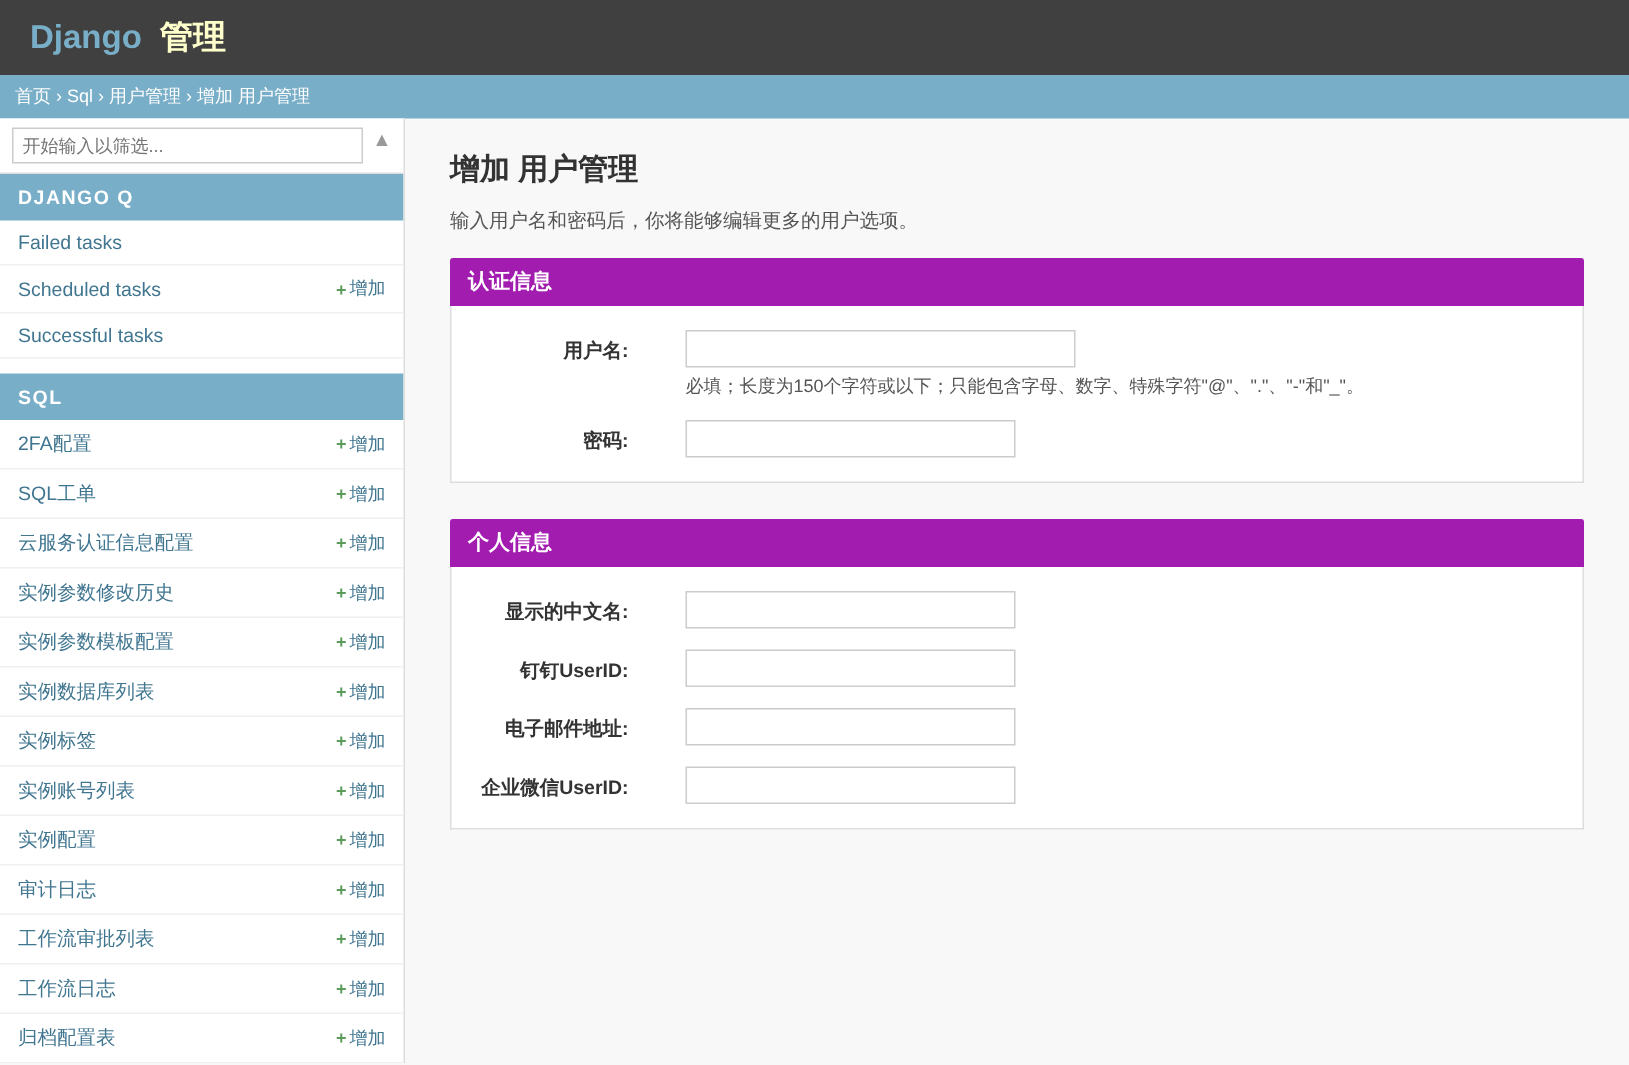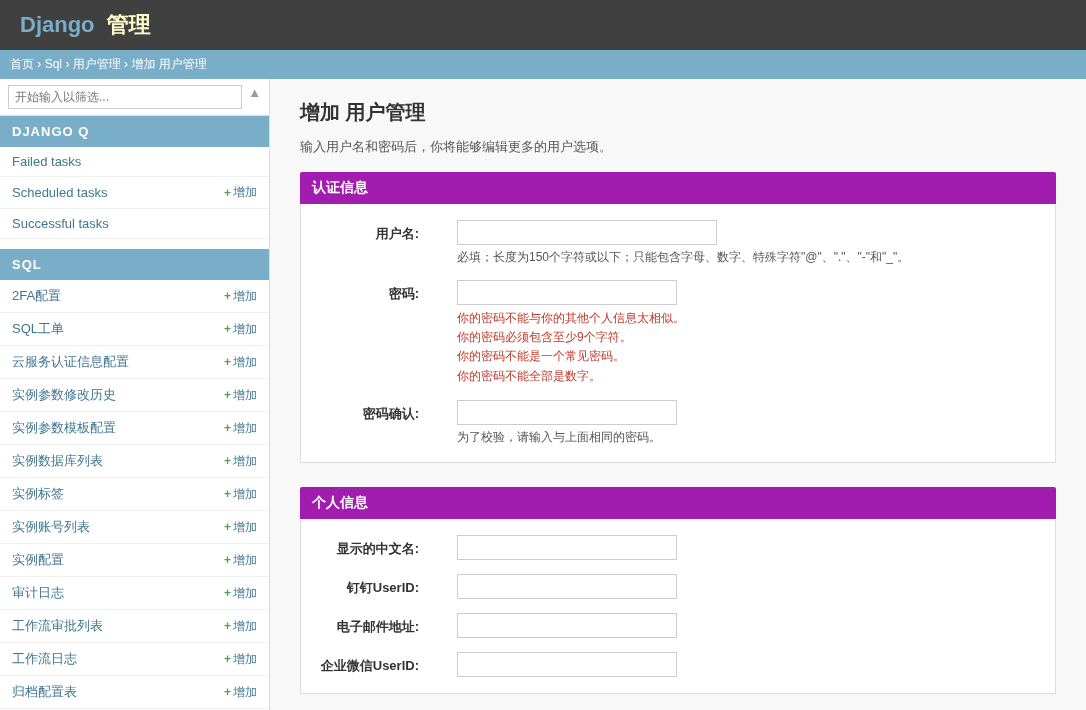--- a/index.html
+++ b/index.html
@@ -215,36 +215,23 @@
           <div class="form-field">
             <input type="text" class="username-input" style="">
             <div class="help-text">必填；长度为150个字符或以下；只能包含字母、数字、特殊字符"@"、"."、"-"和"_"。</div>
           </div>
         </div>
 
         <div class="form-row">
           <div class="form-label">密码:</div>
           <div class="form-field">
             <input type="password" style="">
-            <div class="password-hints" id="password-hints-container">
-                <p>你的密码不能与你的其他个人信息太相似。</p>
-                <p>你的密码必须包含至少9个字符。</p>
-                <p>你的密码不能是一个常见密码。</p>
-                <p>你的密码不能全部是数字。</p>
-              </div>
-          </div>
-        </div>
-
-        <div class="form-row">
-          <div class="form-label">密码确认:</div>
-          <div class="form-field">
-            <input type="password" style="">
-            <div class="help-text">为了校验，请输入与上面相同的密码。</div>
-          </div>
-        </div>
+          </div>
+        </div>
+
       </div>
     </div>
 
     <div class="form-section">
       <div class="form-section-header">个人信息</div>
       <div class="form-section-body" id="personal-fields-container">
           <div class="form-row">
             <div class="form-label">显示的中文名:</div>
             <div class="form-field"><input type="text" style=""></div>
           </div>

